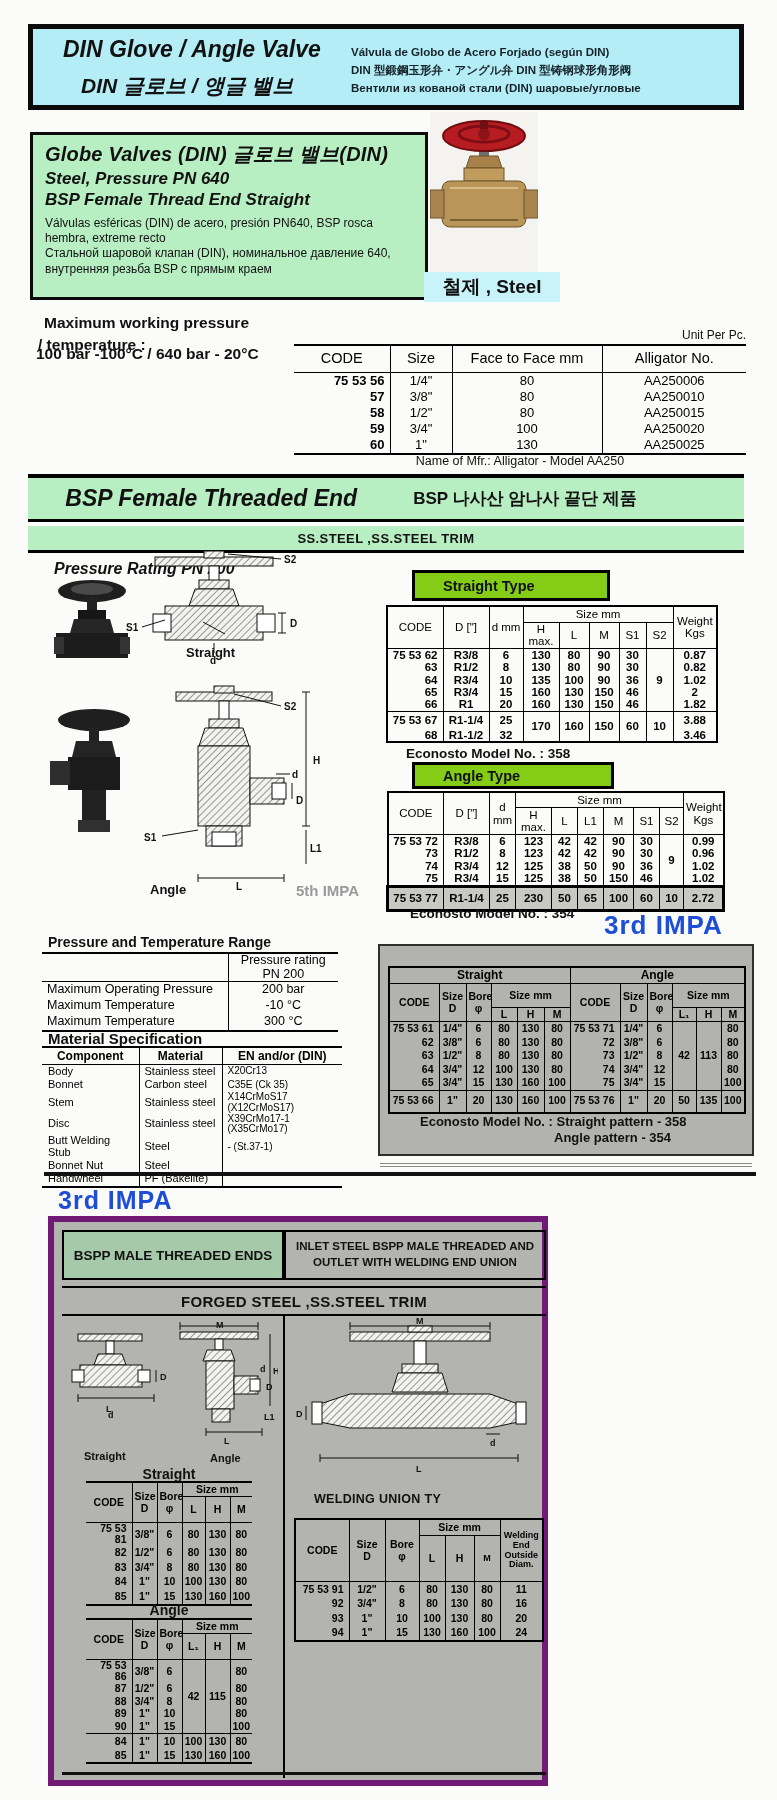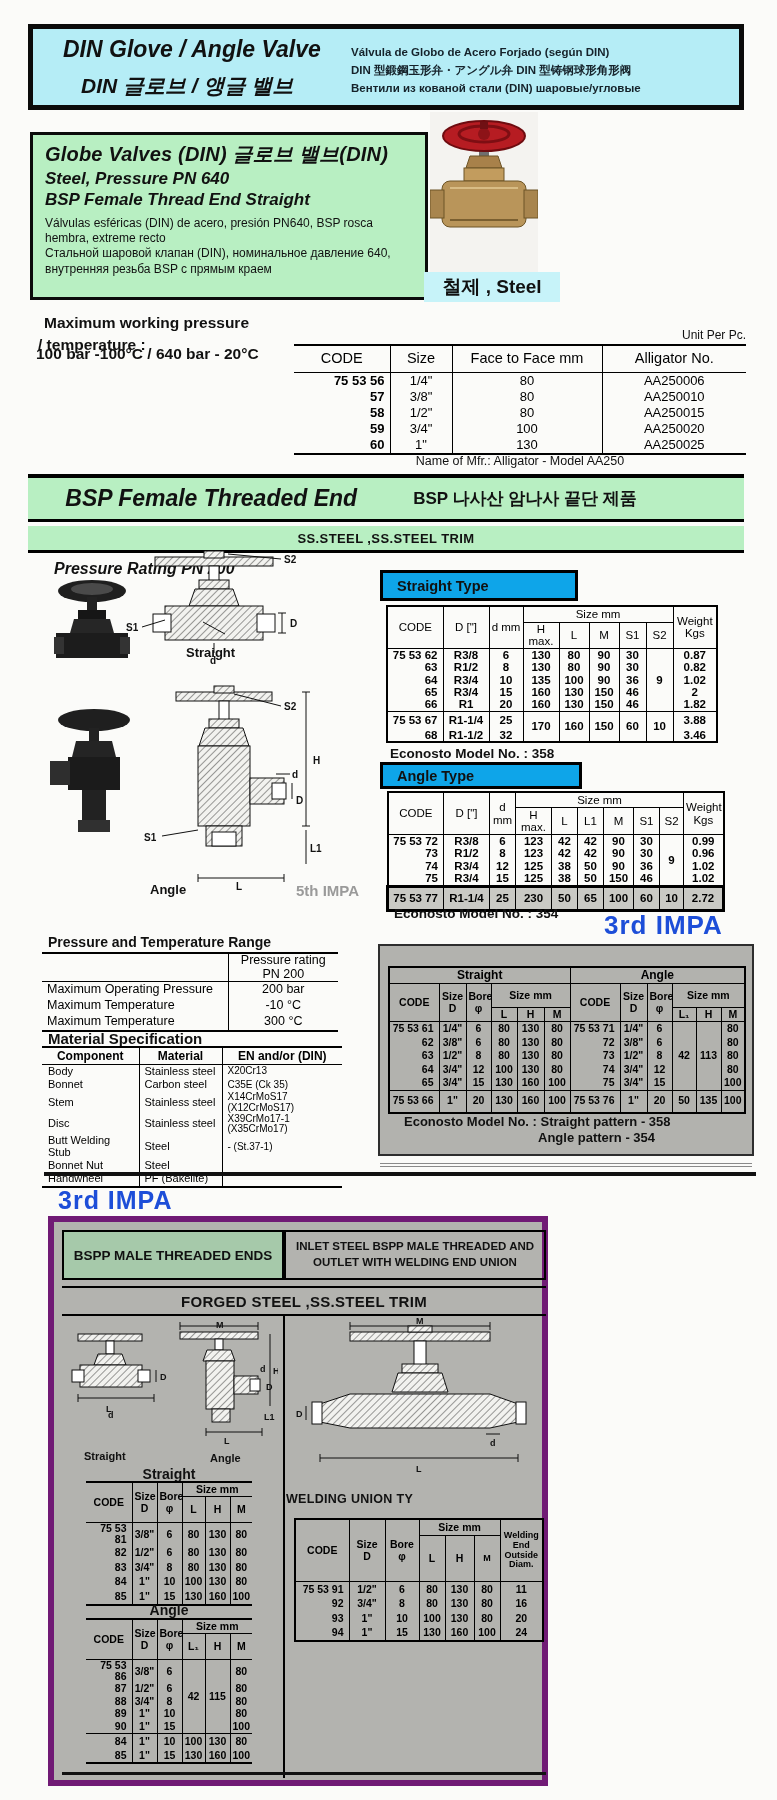--- a/index.html
+++ b/index.html
@@ -19,21 +19,21 @@
   .prod-desc2{font-size:12px;line-height:1.3;font-weight:500;}
 
   .steelbox{background:#c7f3f9;font-weight:800;font-size:19px;display:flex;align-items:center;justify-content:center;}
 
   
   .banner1{background:#b8efc2;border-top:4px solid #000;border-bottom:3px solid #000;display:flex;align-items:center;justify-content:center;gap:56px;padding-right:70px;}
   .banner1 .en{font-size:23px;}
   .banner1 .ko{font-size:17px;font-weight:800;}
   .banner2{background:#b8efc2;border-bottom:3px solid #000;display:flex;align-items:center;justify-content:center;font-weight:800;font-size:13px;letter-spacing:.4px;}
 
-  .cyanbox{background:#0ea5e9;border:3px solid #000;font-weight:800;font-size:14.5px;display:flex;align-items:center;padding-left:14px;}
+  .cyanbox{background:#84cc16;border:3px solid #000;font-weight:800;font-size:14.5px;display:flex;align-items:center;padding-left:28px;margin-left:32px;}
 
   
   table.cat{border-collapse:collapse;table-layout:fixed;font-size:12px;color:#000;}
   .cat td{border:1px solid #000;text-align:center;padding:0 2px;white-space:pre-line;line-height:1.08;overflow:hidden;}
   .cat thead td{font-weight:400;}
   .cat tbody td{border-top:none;border-bottom:none;font-weight:700;}
   .cat tbody tr.bt td{border-top:1.5px solid #000;}
   .cat tbody td:first-child,.cat td.r{text-align:right;padding-right:5px;}
   table.closed{border:2px solid #000;}
   table.open{border-top:2px solid #000;border-bottom:2px solid #000;}
@@ -86,21 +86,21 @@
   #tblBotStraight tbody td{height:14.5px;}
   #tblBotAngle tbody td{height:12.5px;}
   #tblBotAngle tbody tr.bt td{height:15.5px;}
 
   #tblWeld{font-size:10.5px;}
   #tblWeld thead tr:nth-child(1) td{height:15px;}
   #tblWeld thead tr:nth-child(2) td{height:45px;}
   #tblWeld thead td:last-child{font-size:9px;}
   #tblWeld tbody td{height:14.5px;}
 
-  .note{font-size:13.5px;font-weight:600;}
+  .note{font-size:13.5px;font-weight:600;margin-left:16px;}
   .heading{font-size:14px;font-weight:800;}
   .impa-big{color:#1d4ed8;font-weight:800;font-size:26px;letter-spacing:1px;}
   .impa-small{color:#9a9a9a;font-weight:600;font-size:15px;}
   .hline{background:#111;}
 
   
   .botbox{background:#b3b3af;border:6px solid #701a75;}
   .bhdr{border:2px solid #000;display:flex;align-items:center;justify-content:center;text-align:center;font-weight:800;}
   .bhdrL{background:#a6c9aa;font-size:13.5px;}
   .bhdrR{font-size:11.5px;line-height:1.35;flex-direction:column;}
@@ -950,21 +950,21 @@
       <line x1="16" y1="88" x2="16" y2="102" stroke="#111"></line>
       <text x="6" y="99" class="dimS">D</text>
       <line x1="196" y1="116" x2="210" y2="116" stroke="#111"></line>
       <text x="200" y="128" class="dimS">d</text>
       <line x1="30" y1="140" x2="228" y2="140" stroke="#111"></line>
       <line x1="30" y1="136" x2="30" y2="144" stroke="#111"></line>
       <line x1="228" y1="136" x2="228" y2="144" stroke="#111"></line>
       <text x="126" y="154" class="dimS">L</text>
     </svg>
 
-    <div class="abs weldlbl" style="left:232px;top:270px">WELDING UNION TY</div>
+    <div class="abs weldlbl" style="left:260px;top:270px">WELDING UNION TY</div>
     <table class="abs cat gray closed" id="tblWeld" style="left:240px;top:296px;width:248px">
       <colgroup>
           <col style="width:54px">
           <col style="width:36px">
           <col style="width:34px">
           <col style="width:26px">
           <col style="width:29px">
           <col style="width:26px">
           <col style="width:43px">
         </colgroup>

